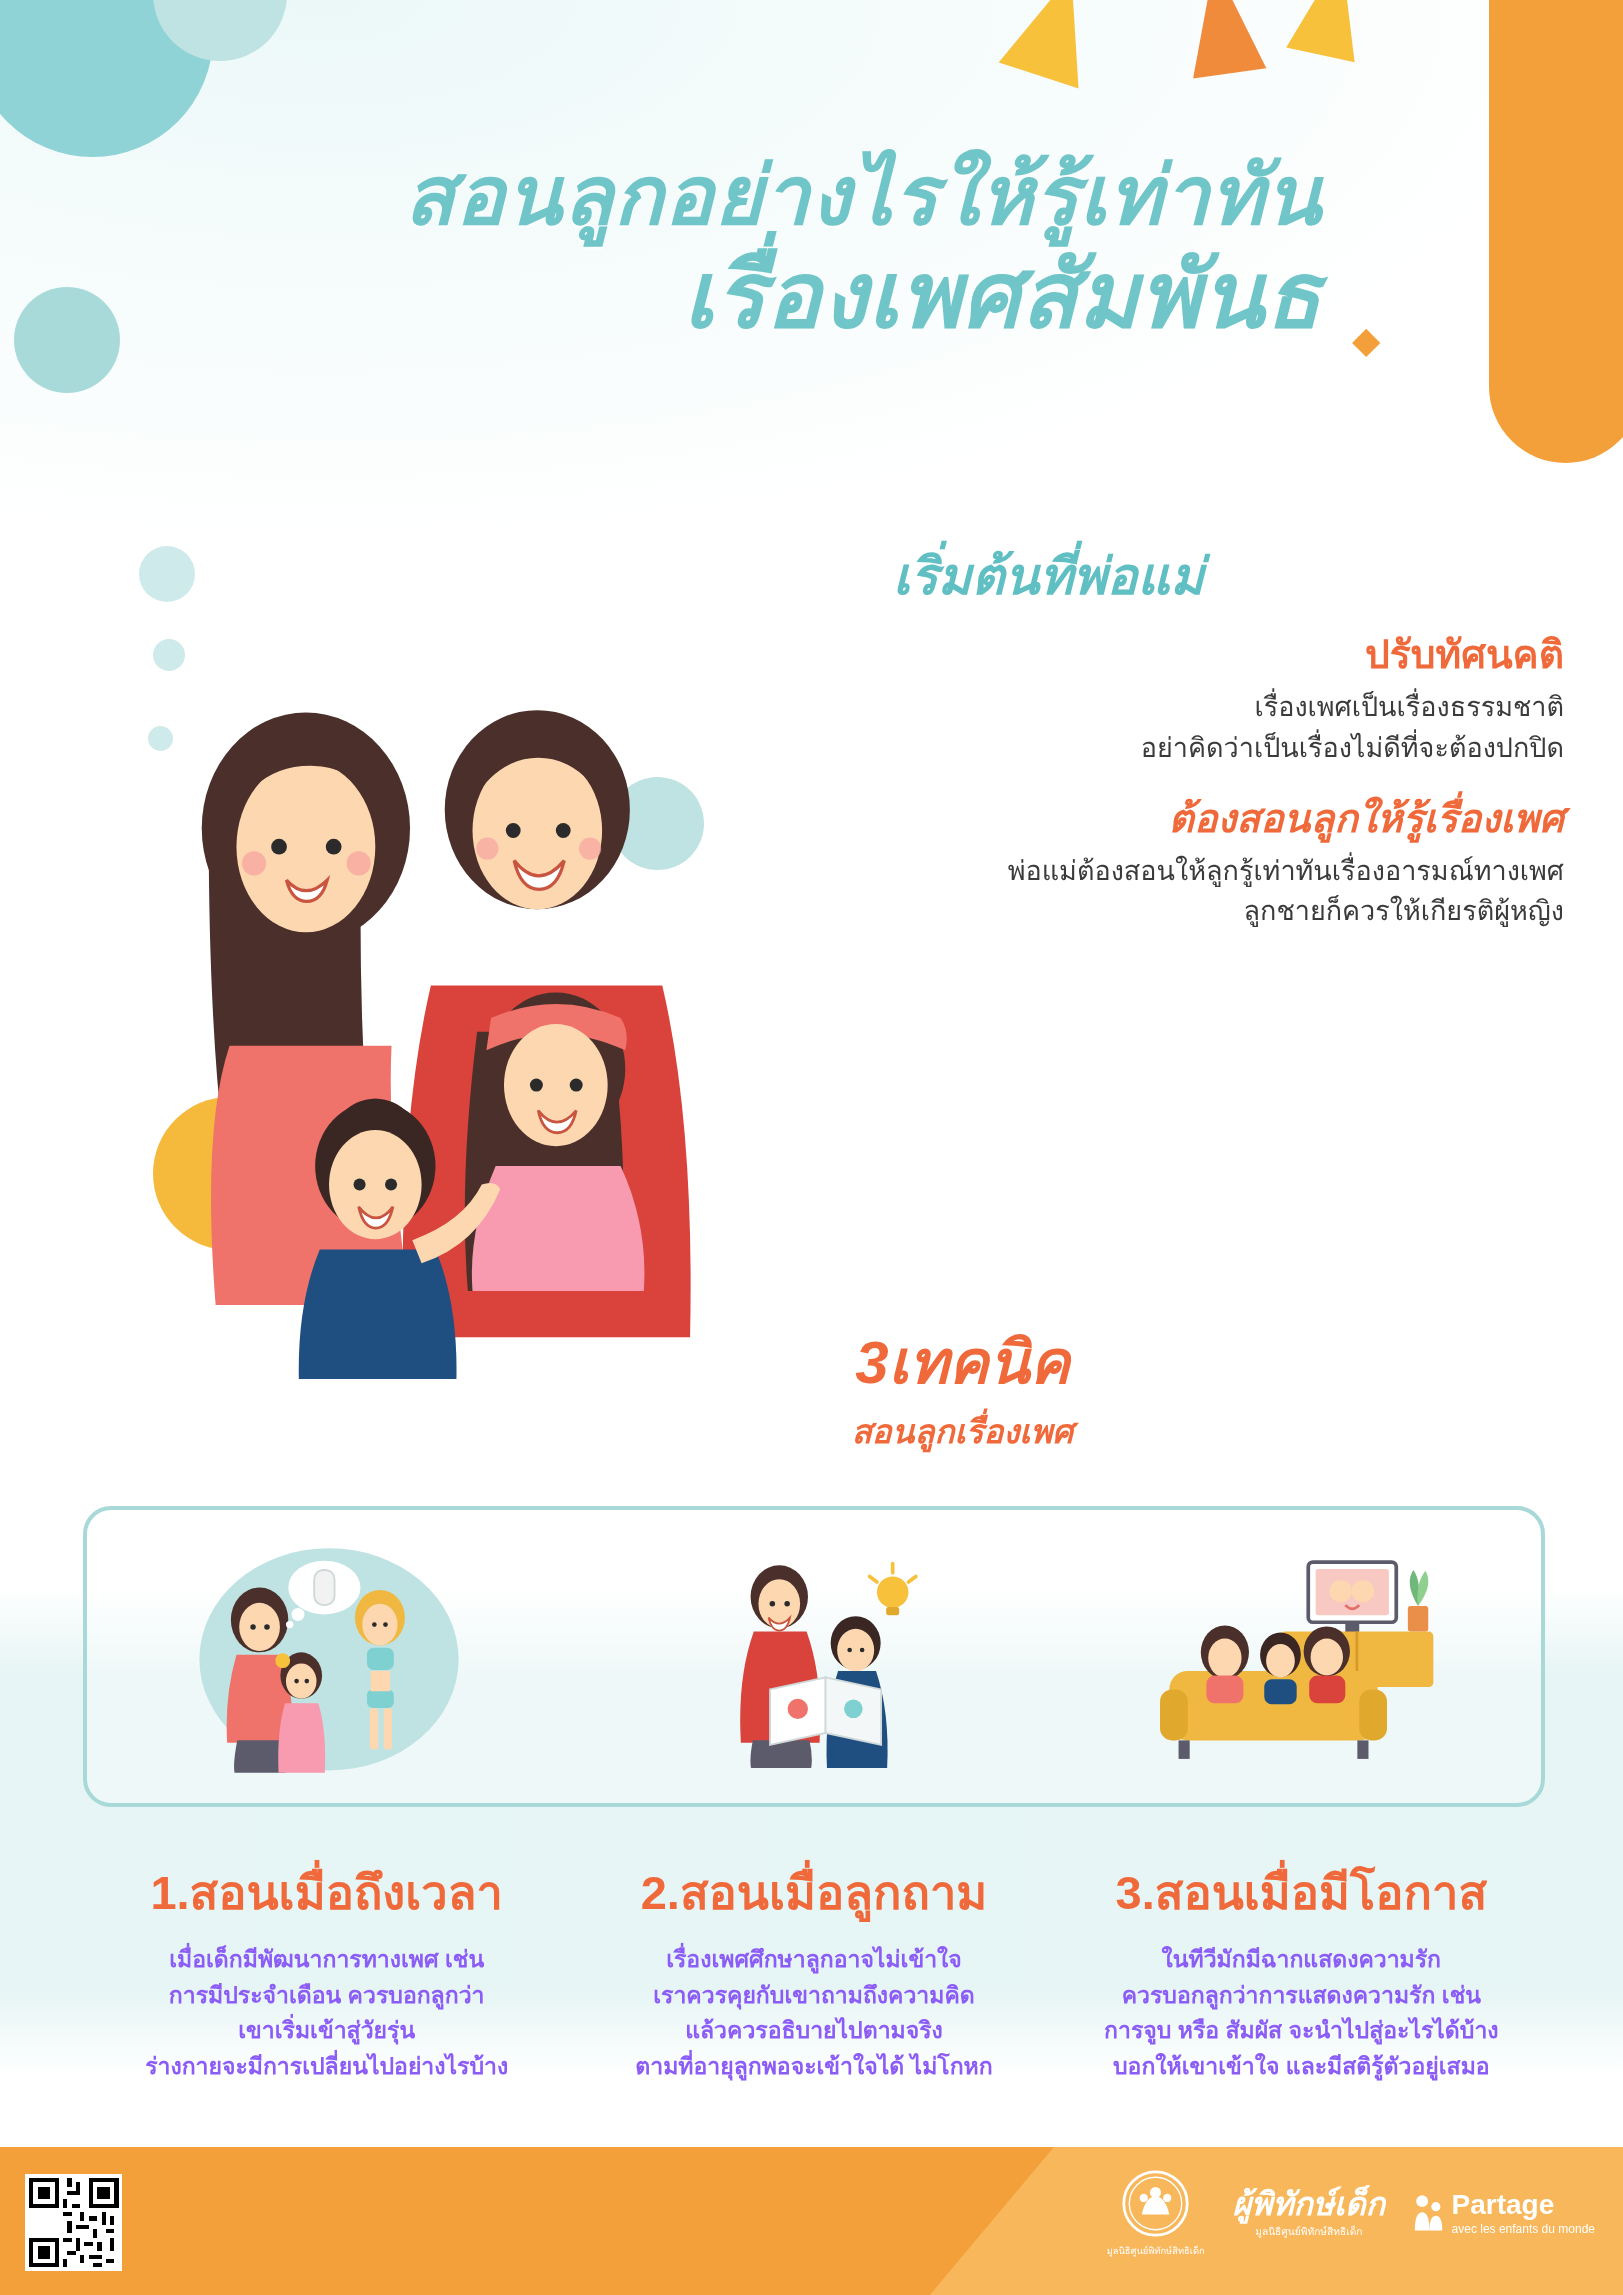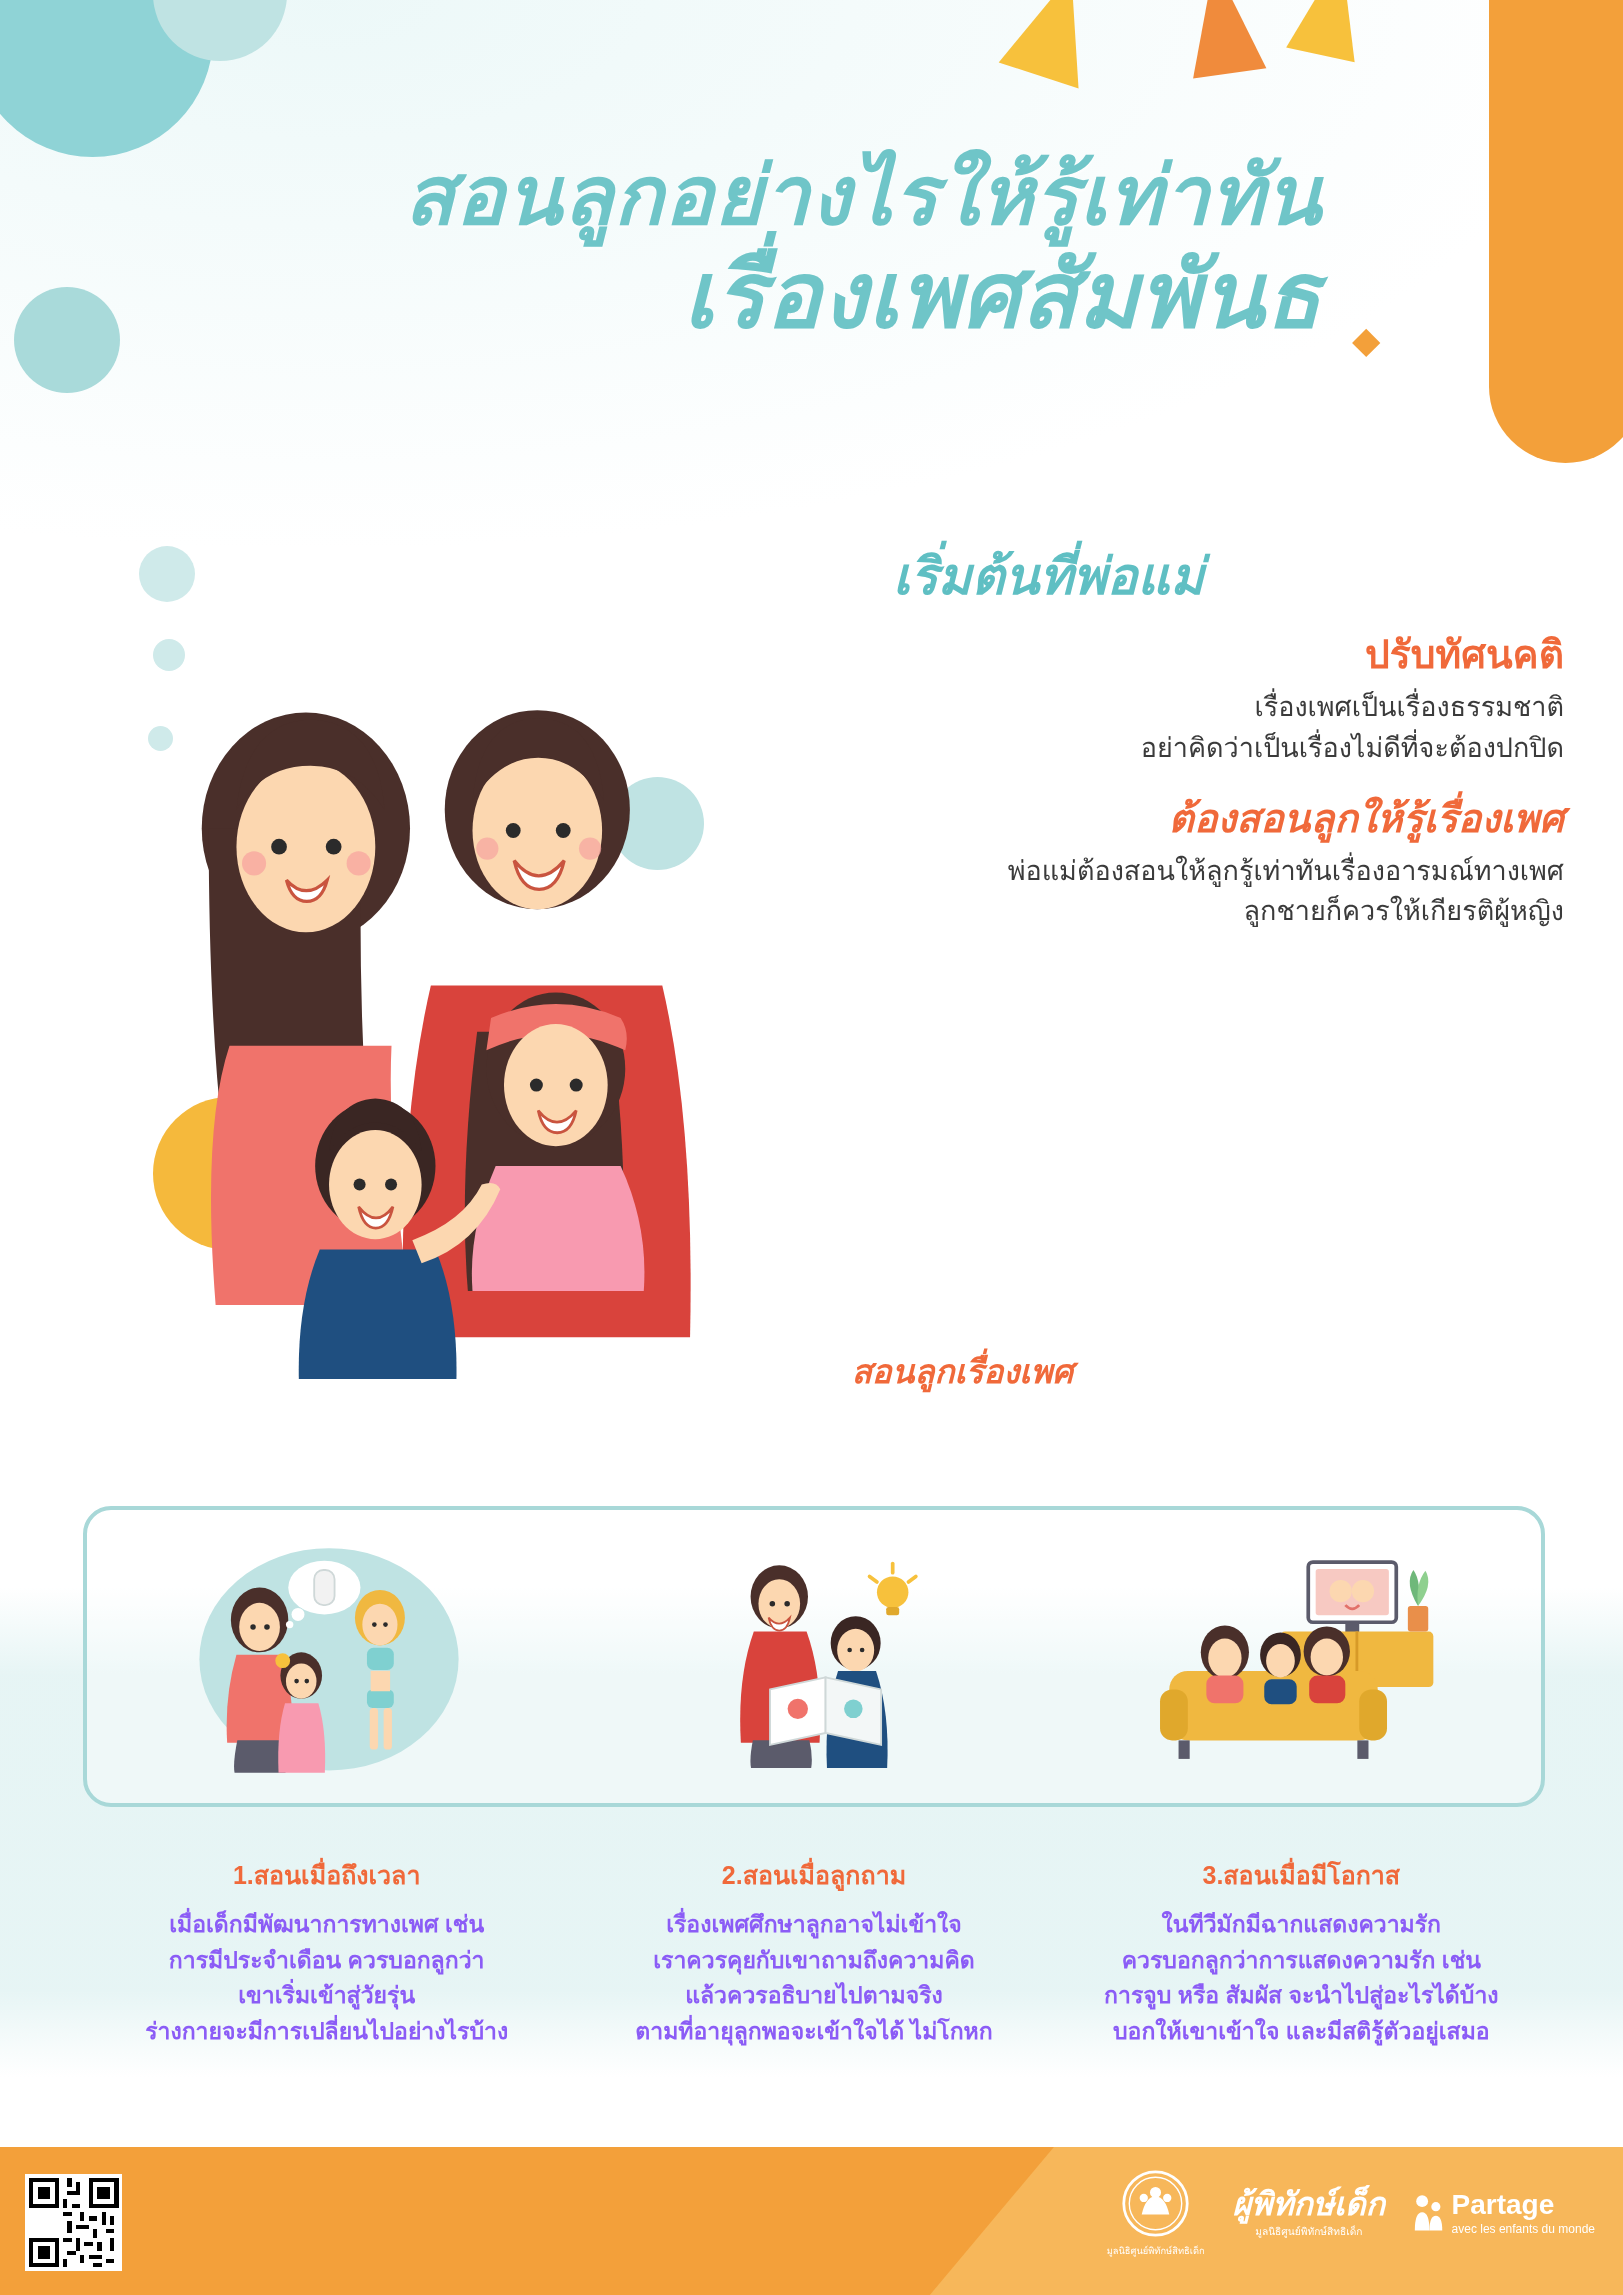--- a/index.html
+++ b/index.html
@@ -111,21 +111,21 @@
     z-index:5;
   }
   .panel-inner { display:flex; width:100%; height:100%; }
   .panel-cell { flex:1; position:relative; }
   .panel-cell svg { position:absolute; left:50%; top:50%; transform:translate(-50%,-50%); }
 
   
   .cols { position:absolute; left:83px; top:1855px; width:1462px; display:flex; z-index:6; }
   .col { flex:1; padding:0 18.5px; text-align:center; }
   .col h4 {
-    margin:0 0 12px 0; font-size:25px; font-weight:bold; color:#f0693a;
+    margin:0 0 12px 0; font-size:47px; font-weight:bold; color:#f0693a;
   }
   .col p { margin:0; font-size:23px; color:#8b5cf6; line-height:1.55;font-weight:bold; }
   .col.c1 { text-align:left; }
   .col.c1 h4, .col.c1 p { text-align:center; }
 
   
   .footer {
     position:absolute; left:0; top:2147px; width:1623px; height:149px;
     background:#f3a03a; z-index:7; overflow:hidden;
   }
@@ -235,20 +235,21 @@
 
 
   <div class="item">
     <h3 class="ital">ต้องสอนลูกให้รู้เรื่องเพศ</h3>
     <p style="white-space:pre-line">พ่อแม่ต้องสอนให้ลูกรู้เท่าทันเรื่องอารมณ์ทางเพศ
 ลูกชายก็ควรให้เกียรติผู้หญิง</p>
   </div>
 </div>
 
 <div class="tech-head">
+  <div class="big">3เทคนิค</div>
   <div class="sub">สอนลูกเรื่องเพศ</div>
 </div>
 
 <div class="panel">
   <div class="panel-inner">
     <div class="panel-cell">
       <svg width="287" height="241" viewBox="0 0 620 520" xmlns="http://www.w3.org/2000/svg">
         <ellipse cx="310" cy="265" rx="280" ry="240" fill="#bfe3e3"></ellipse>
 
         <ellipse cx="160" cy="180" rx="62" ry="70" fill="#4a2f2a"></ellipse>

